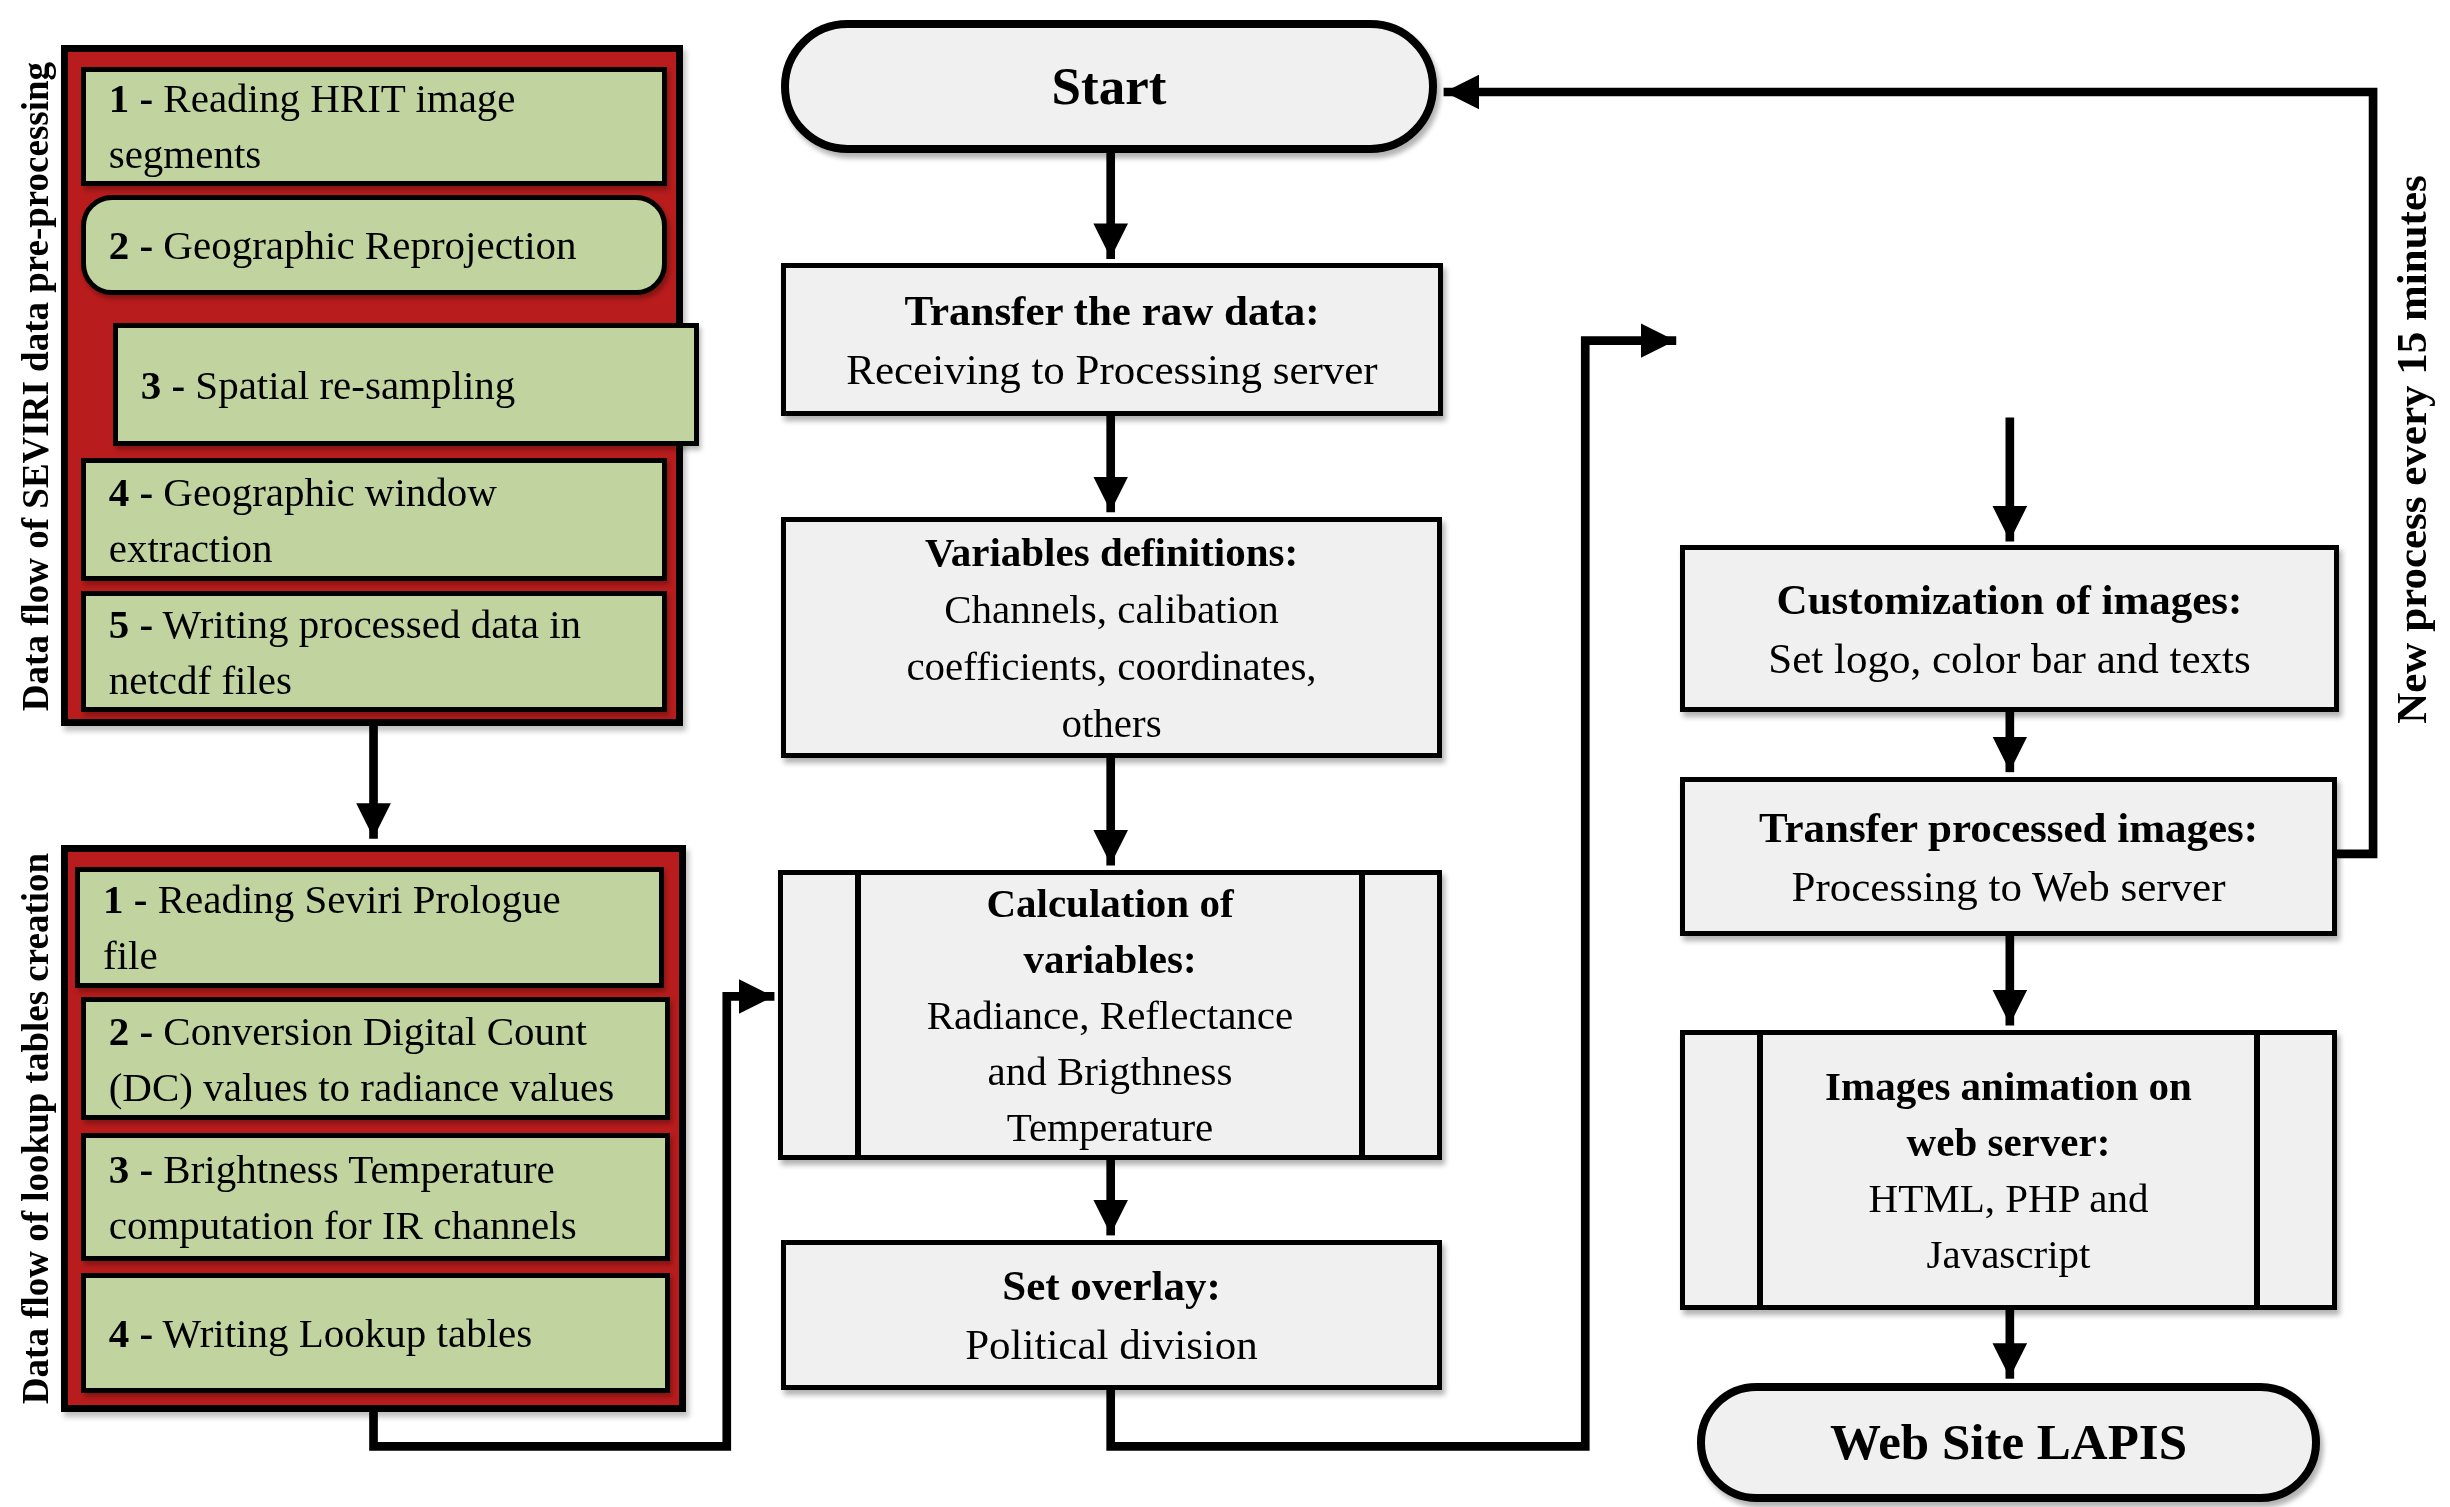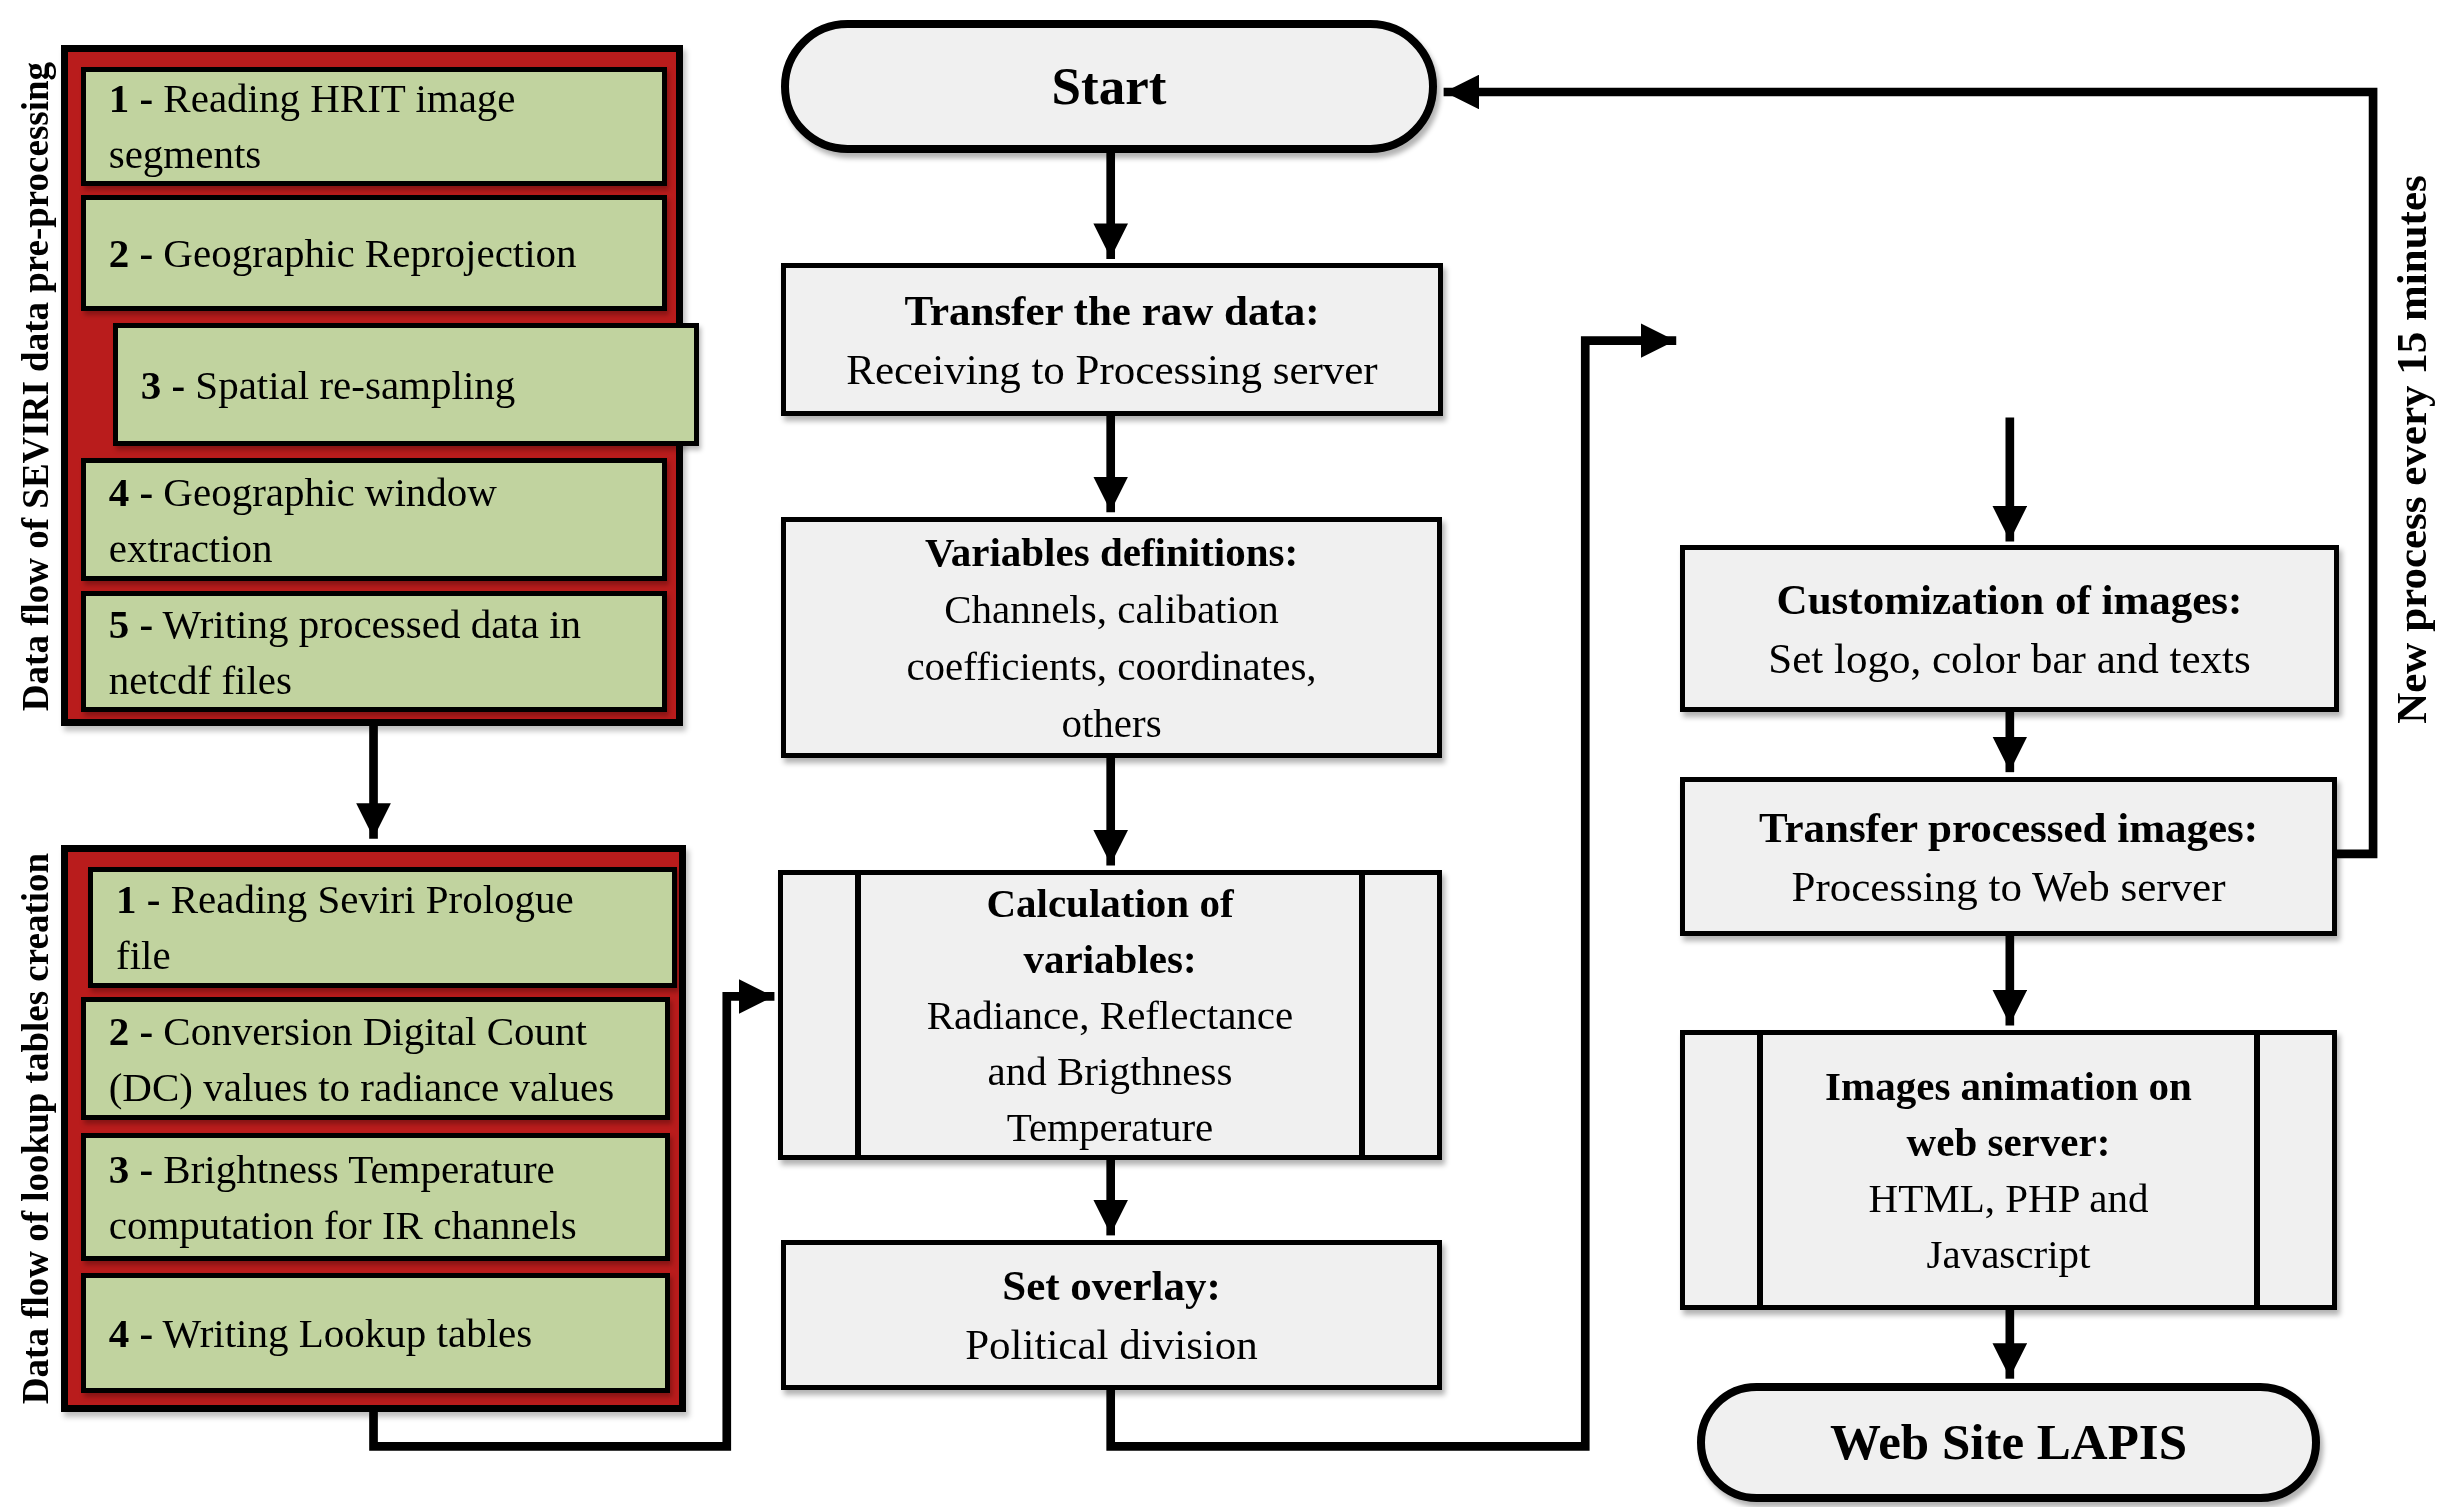--- a/index.html
+++ b/index.html
@@ -45,27 +45,27 @@
     position:absolute;display:flex;align-items:center;justify-content:center;
     font-weight:bold;white-space:nowrap;transform:rotate(-90deg);
   }
   .vlabel.g1{left:-311px;top:353px;width:693px;height:67px;font-size:37px;}
   .vlabel.g2{left:-265px;top:1095px;width:600px;height:67px;font-size:37px;}
   .vlabel.right{left:2091px;top:415px;width:640px;height:69px;font-size:43px;}
 
   
   .group.g1{left:61px;top:45px;width:622px;height:681px;}
   .g1i1{left:12.7px;top:14.7px;width:586px;height:119px;}
-  .g1i2{left:12.7px;top:143px;width:586px;height:116px;}
+  .g1i2{left:12.7px;top:143px;width:586px;height:100px;border-radius:31px;}
   .g1i3{left:12.7px;top:271px;width:586px;height:123px;margin-left:32px;}
   .g1i4{left:12.7px;top:406px;width:586px;height:123px;}
   .g1i5{left:12.7px;top:539px;width:586px;height:121px;}
 
   .group.g2{left:61px;top:845px;width:625px;height:567px;}
-  .g2i1{left:20px;top:14.7px;width:589px;height:121px;}
+  .g2i1{left:7px;top:14.7px;width:589px;height:121px;}
   .g2i2{left:12.7px;top:145px;width:589px;height:123px;}
   .g2i3{left:12.7px;top:281px;width:589px;height:128px;}
   .g2i4{left:12.7px;top:421px;width:589px;height:120px;}
 
   .start{left:781px;top:20px;width:656px;height:133px;}
   .transfer-raw{left:781px;top:263px;width:662px;height:153px;}
   .variables{left:781px;top:517px;width:661px;height:241px;font-size:41px;line-height:57px;}
   .calculation{left:778px;top:870px;width:664px;height:290px;padding:0 87px;font-size:41px;line-height:56px;}
   .set-overlay{left:781px;top:1240px;width:661px;height:150px;}
   .set-projection{left:1680px;top:258px;width:659px;height:165px;}

